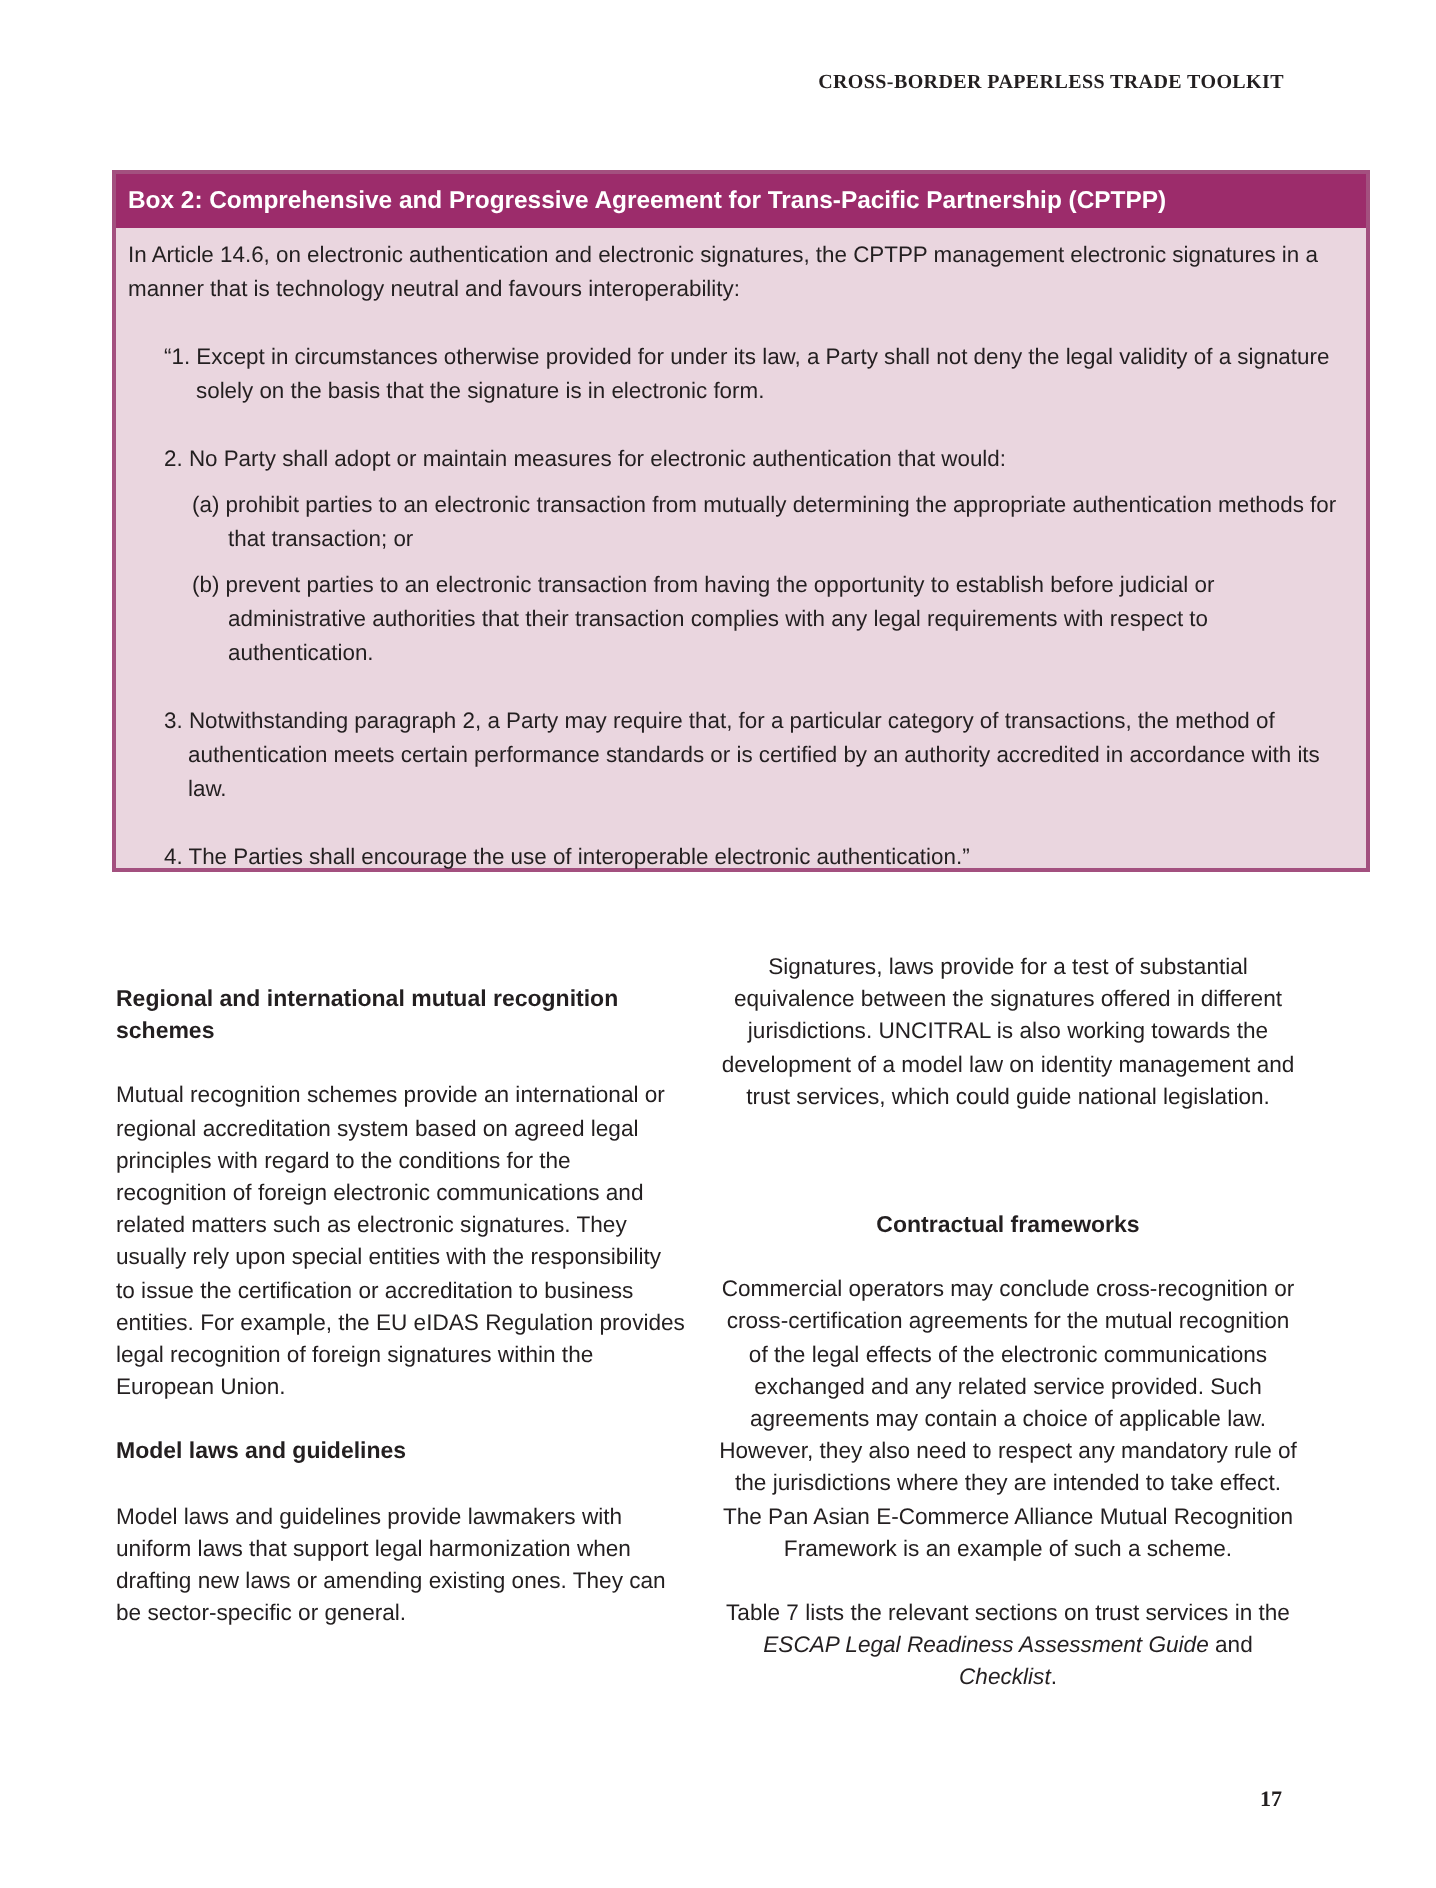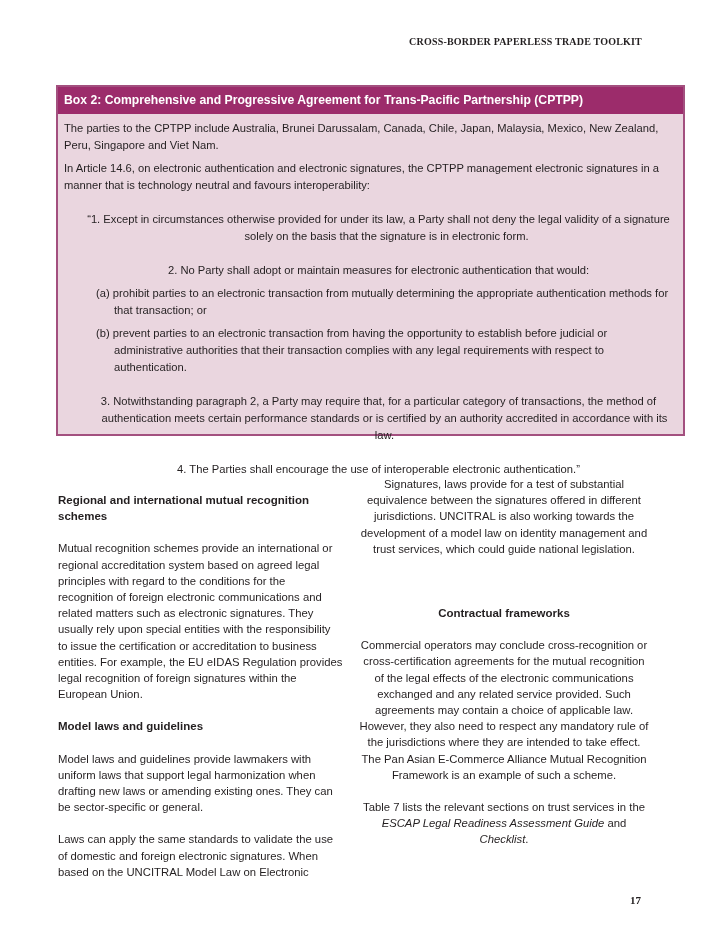--- a/index.html
+++ b/index.html
@@ -2,57 +2,55 @@
 <html><head>
 <meta charset="utf-8">
 <style>
   html, body { margin: 0; padding: 0; background: #ffffff; }
   body { width: 718px; height: 944px; position: relative; overflow: hidden; font-family: "Liberation Sans", sans-serif; color: #231f20; }
   .running-head { position: absolute; top: 36px; right: 76px; font-family: "Liberation Serif", serif; font-size: 10px; font-weight: bold; letter-spacing: 0.2px; color: #231f20; }
   .box { position: absolute; left: 56px; top: 85px; width: 629px; height: 351px; background: #ead6df; border: 2px solid #a3507f; box-sizing: border-box; }
   .box-header { background: #9c2c6b; color: #ffffff; font-weight: bold; font-size: 12.2px; height: 27px; line-height: 27px; padding-left: 6px; }
   .box-body { padding: 6px 8px 0 6px; font-size: 11.2px; line-height: 17px; color: #231f20; }
   .box-body p { margin: 0 0 6px 0; }
-  .quote-item { margin: 17px 0 6px 0; padding-left: 30px; text-indent: -12px; text-align: center; }
+  .quote-item { margin: 17px 0 6px 0; padding-left: 30px; text-indent: -12px; }
   .quote-item.first { text-indent: -16px; padding-left: 34px; }
   .sub-item { margin: 0 0 6px 0; padding-left: 50px; text-indent: -18px; }
   .col { position: absolute; top: 476px; font-size: 11.3px; line-height: 16.2px; color: #231f20; }
   .col.left { left: 58px; width: 285px; }
   .col.right { left: 359px; width: 290px; top: 476px; text-align: center; }
   .col h3 { font-size: 11.5px; font-weight: bold; margin: 16px 0 16px 0; line-height: 16.2px; }
   .col p { margin: 0 0 16px 0; }
   .col .gap { height: 16px; }
   .page-number { position: absolute; top: 894px; left: 630px; font-family: "Liberation Serif", serif; font-weight: bold; font-size: 11px; color: #231f20; }
   em { font-style: italic; }
 </style>
 </head>
 <body>
 
 <div class="running-head">CROSS-BORDER PAPERLESS TRADE TOOLKIT</div>
 
 <div class="box">
   <div class="box-header">Box 2: Comprehensive and Progressive Agreement for Trans-Pacific Partnership (CPTPP)</div>
   <div class="box-body">
-    <p>The parties to the CPTPP include Australia, Brunei Darussalam, Canada, Chile, Japan, Malaysia, Mexico, New Zealand, Peru, Singapore and Viet Nam.</p>
     <p>In Article 14.6, on electronic authentication and electronic signatures, the CPTPP management electronic signatures in a manner that is technology neutral and favours interoperability:</p>
     <div class="quote-item first">“1. Except in circumstances otherwise provided for under its law, a Party shall not deny the legal validity of a signature solely on the basis that the signature is in electronic form.</div>
     <div class="quote-item">2. No Party shall adopt or maintain measures for electronic authentication that would:</div>
     <div class="sub-item">(a) prohibit parties to an electronic transaction from mutually determining the appropriate authentication methods for that transaction; or</div>
     <div class="sub-item">(b) prevent parties to an electronic transaction from having the opportunity to establish before judicial or administrative authorities that their transaction complies with any legal requirements with respect to authentication.</div>
     <div class="quote-item">3. Notwithstanding paragraph 2, a Party may require that, for a  particular category of transactions, the method of authentication meets certain performance standards or is certified by an authority accredited in accordance with its law.</div>
     <div class="quote-item">4. The Parties shall encourage the use of interoperable electronic authentication.”</div>
   </div>
 </div>
 
 <div class="col left">
   <h3>Regional and international mutual recognition schemes</h3>
   <p>Mutual recognition schemes provide an international or regional accreditation system based on agreed legal principles with regard to the conditions for the recognition of foreign electronic communications and related matters such as electronic signatures. They usually rely upon special entities with the responsibility to issue the certification or accreditation to business entities. For example, the EU eIDAS Regulation provides legal recognition of foreign signatures within the European Union.</p>
   <h3>Model laws and guidelines</h3>
   <p>Model laws and guidelines provide lawmakers with uniform laws that support legal harmonization when drafting new laws or amending existing ones. They can be sector-specific or general.</p>
-  <p>Laws can apply the same standards to validate the use of domestic and foreign electronic signatures. When based on the UNCITRAL Model Law on Electronic</p>
 </div>
 
 <div class="col right">
   <p>Signatures, laws provide for a test of substantial equivalence between the signatures offered in different jurisdictions. UNCITRAL is also working towards the development of a model law on identity management and trust services, which could guide national legislation.</p>
   <div class="gap"></div>
   <h3>Contractual frameworks</h3>
   <p>Commercial operators may conclude cross-recognition or cross-certification agreements for the mutual recognition of the legal effects of the electronic communications exchanged and any related service provided. Such agreements may contain a choice of applicable law. However, they also need to respect any mandatory rule of the jurisdictions where they are intended to take effect. The Pan Asian E-Commerce Alliance Mutual Recognition Framework is an example of such a scheme.</p>
   <p><span>Table 7 lists the relevant sections on trust services in the </span><em>ESCAP Legal Readiness Assessment Guide</em><span> and </span><em>Checklist</em><span>.</span></p>
 </div>
 

